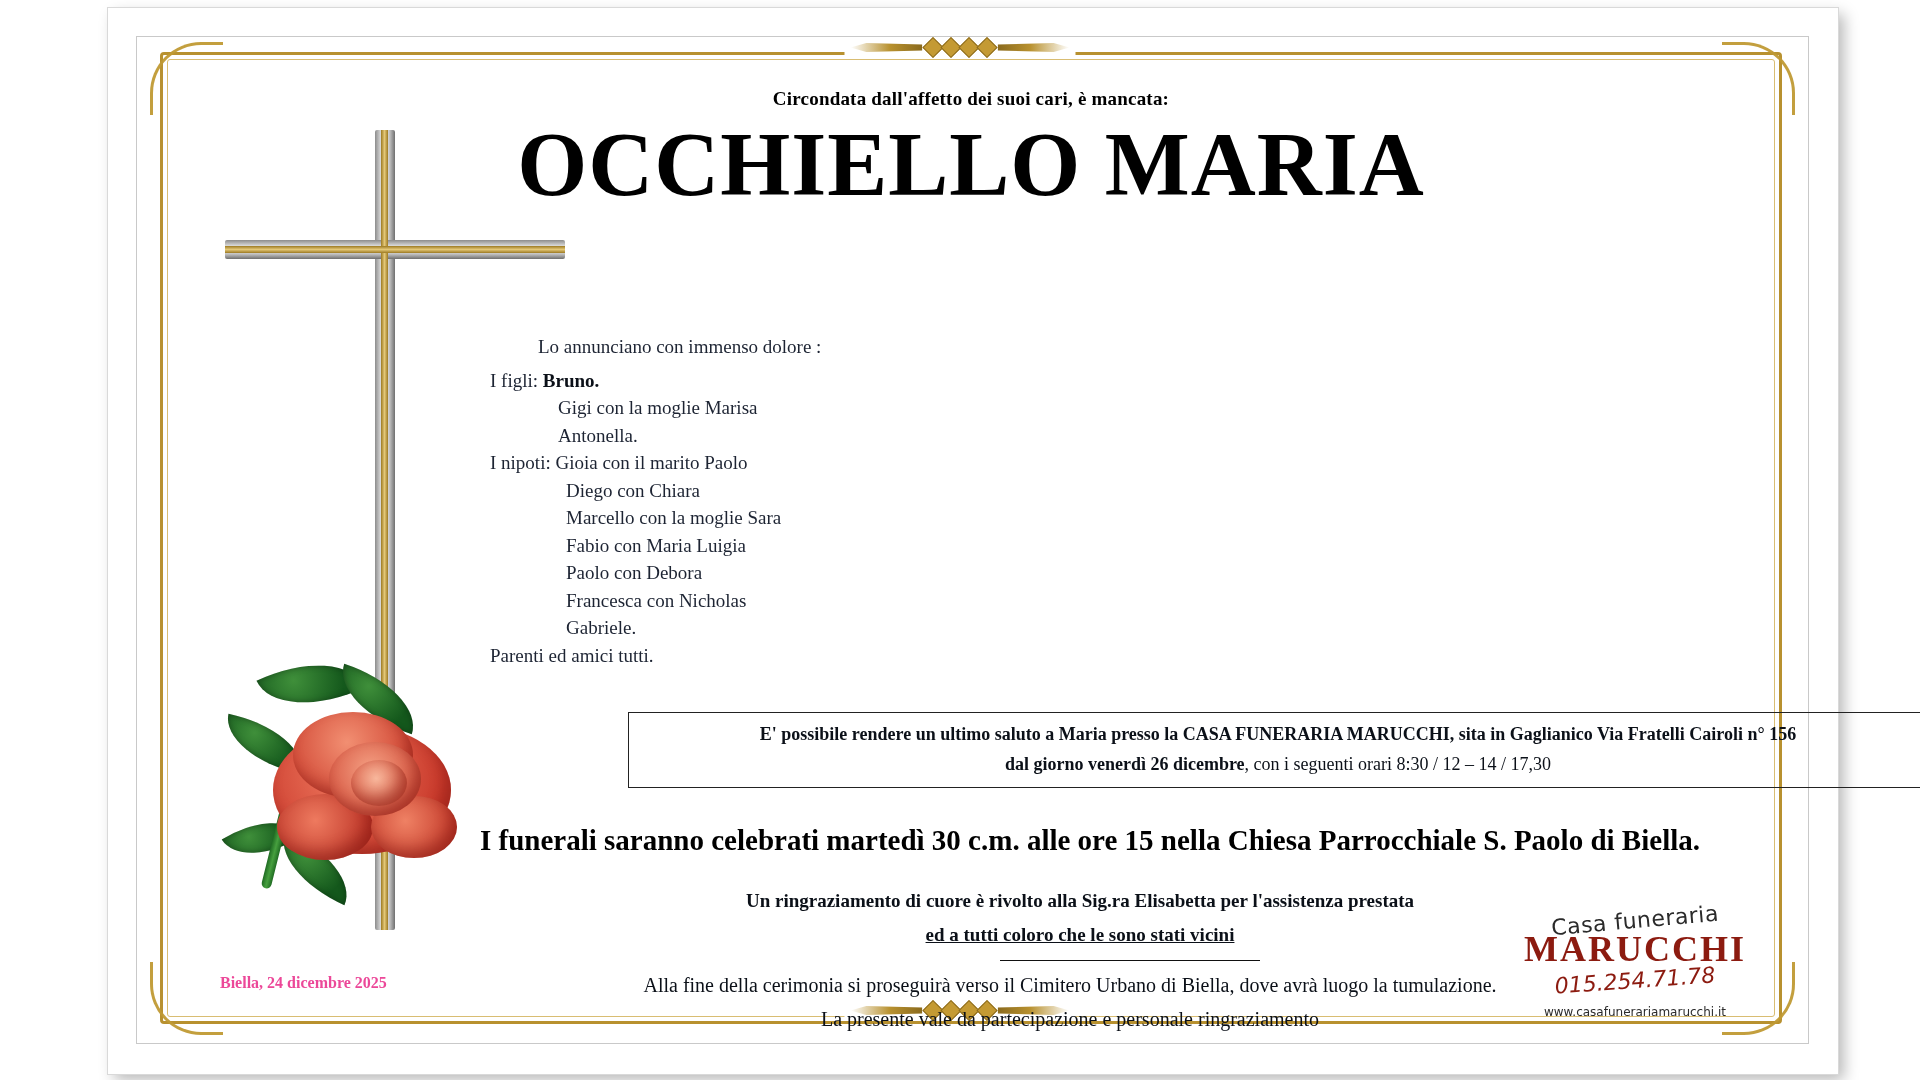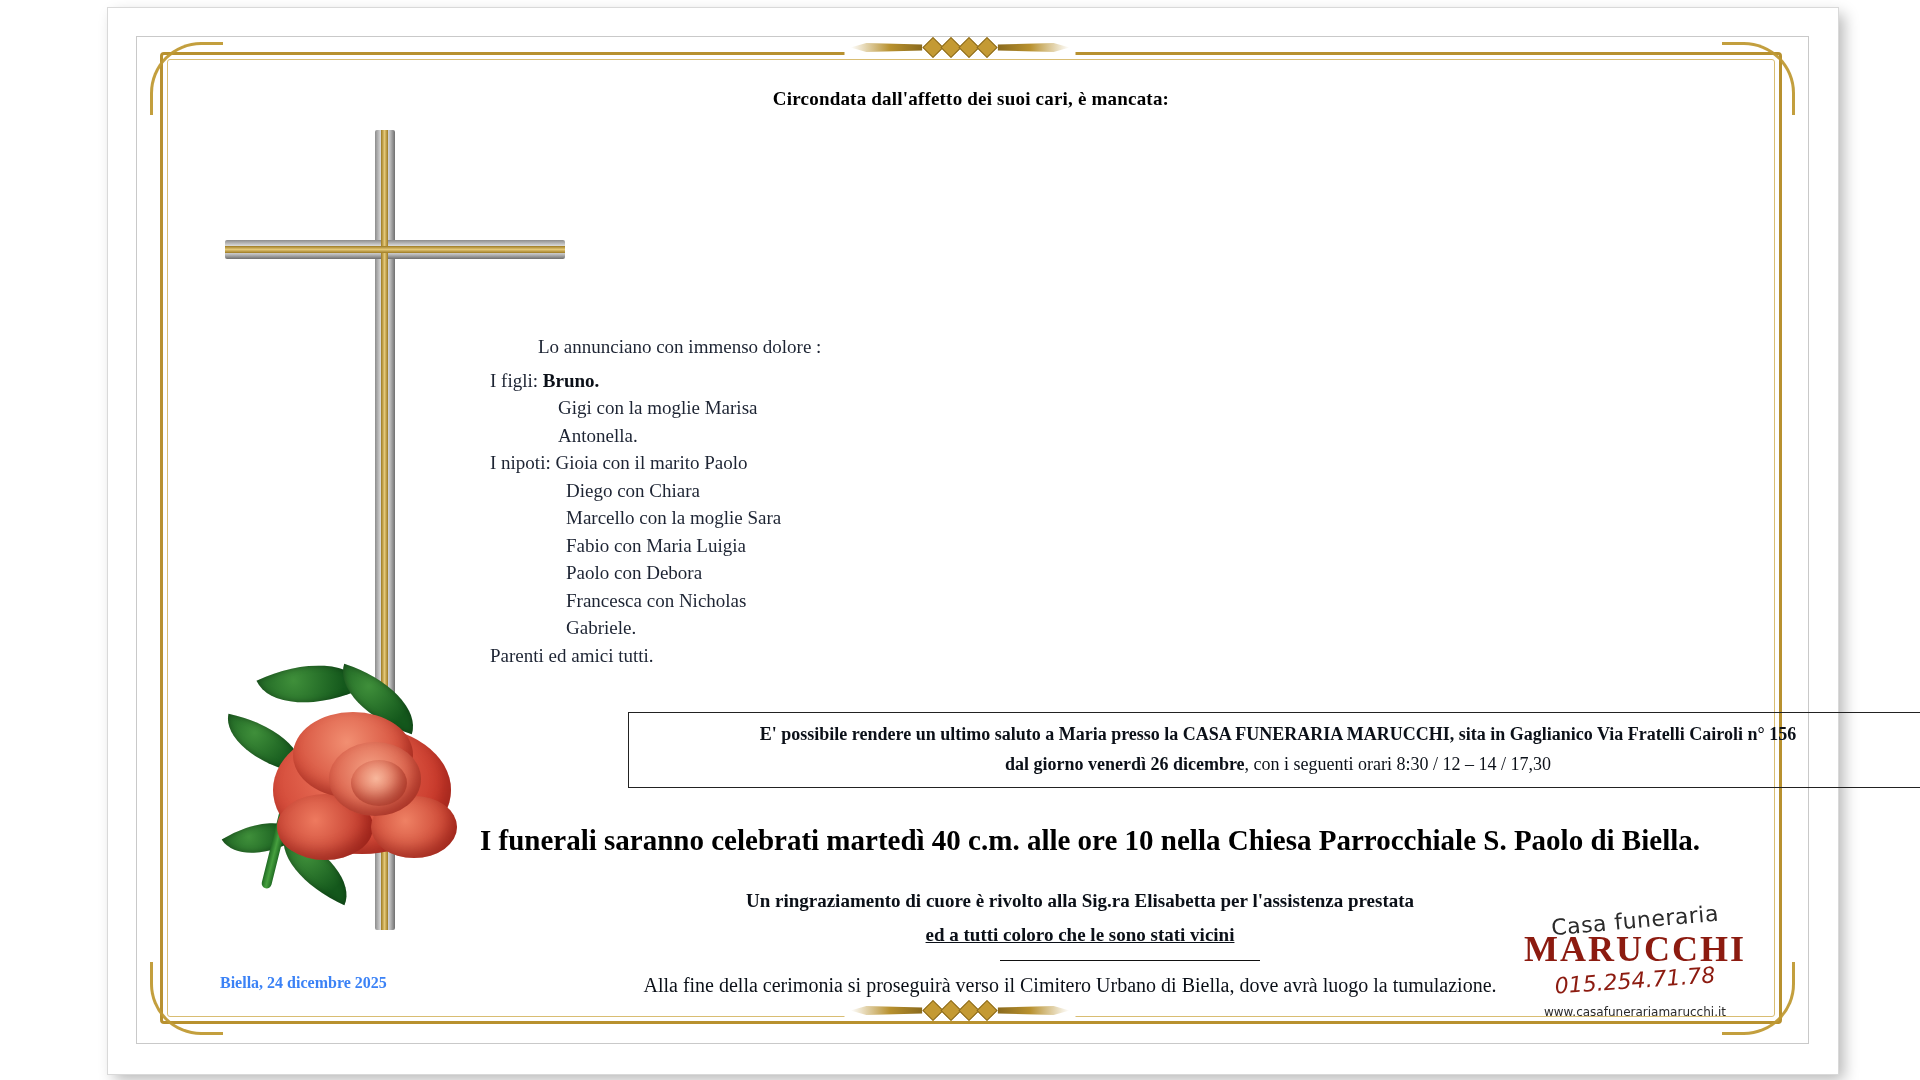--- a/index.html
+++ b/index.html
@@ -347,21 +347,21 @@
     font-size: 20px;
     color: #0b1018;
   }
 
   .place-date {
     position: absolute;
     left: 60px;
     top: 922px;
     font-size: 16px;
     font-weight: bold;
-    color: #3b82f6;
+    color: #ec4899;
   }
 
   
   .logo {
     position: absolute;
     left: 1345px;
     top: 856px;
     width: 260px;
     height: 110px;
     text-align: center;
@@ -450,20 +450,21 @@
       <div class="petal p2"></div>
       <div class="petal p3"></div>
       <div class="petal p4"></div>
     </div>
   </div>
 
   <div class="content">
 
     <div class="lead">Circondata dall'affetto dei suoi cari, è mancata:</div>
 
+    <div class="name">OCCHIELLO MARIA</div>
 
 
     <div class="family">
       <div class="row r-announce">Lo annunciano con immenso dolore :</div>
 
       <div class="row">
         <span class="lbl">I figli:</span>
         <b>Bruno.</b>
       </div>
       <div class="row ind2">
@@ -497,27 +498,28 @@
 
       <div class="row r-parenti">Parenti ed amici tutti.</div>
     </div>
 
     <div class="notice-box"></div>
     <div class="notice-line1">E' possibile rendere un ultimo saluto a Maria presso la CASA FUNERARIA MARUCCHI, sita in Gaglianico Via Fratelli Cairoli n° 156</div>
     <div class="notice-line2">
       <b>dal giorno venerdì 26 dicembre</b><span>, con i seguenti orari  8:30 / 12 – 14 / 17,30</span>
     </div>
 
-    <div class="funeral">I funerali saranno celebrati martedì 40 c.m. alle ore 10 nella Chiesa Parrocchiale S. Paolo di Biella.</div>
+    <div class="funeral">I funerali saranno celebrati martedì 30 c.m. alle ore 15 nella Chiesa Parrocchiale S. Paolo di Biella.</div>
 
     <div class="thanks1">Un ringraziamento di cuore è rivolto alla Sig.ra Elisabetta per l'assistenza prestata</div>
     <div class="thanks2">ed a tutti coloro che le sono stati vicini</div>
     <div class="divider"></div>
 
     <div class="closing1">Alla fine della cerimonia si proseguirà verso il Cimitero Urbano di Biella, dove avrà luogo la tumulazione.</div>
+    <div class="closing2">La presente vale da partecipazione e personale ringraziamento</div>
 
     <div class="place-date">Biella, 24 dicembre 2025</div>
 
     <div class="logo">
       <div class="logo-casa">Casa funeraria</div>
       <div class="logo-name">MARUCCHI</div>
       <div class="logo-phone">015.254.71.78</div>
       <div class="logo-site">www.casafunerariamarucchi.it</div>
     </div>
 

